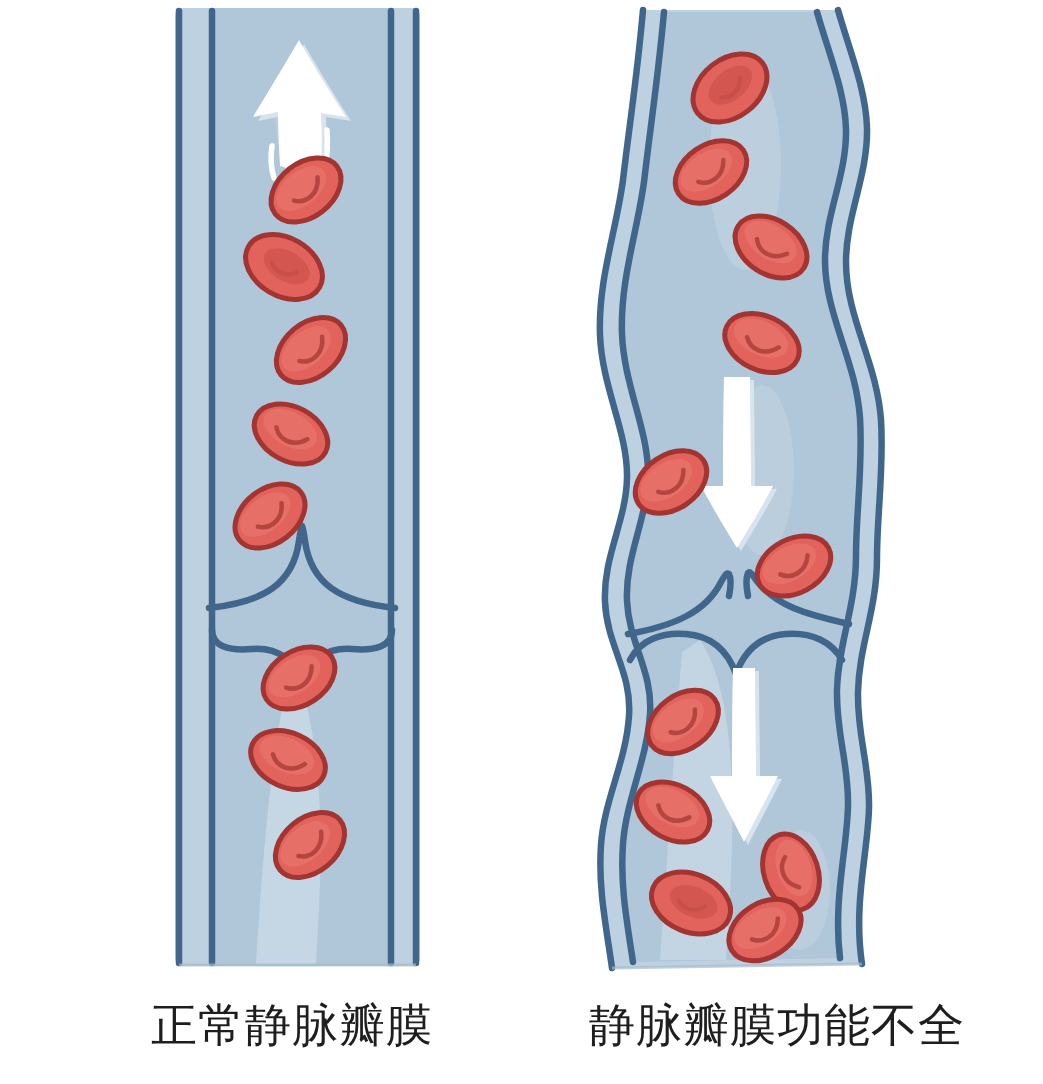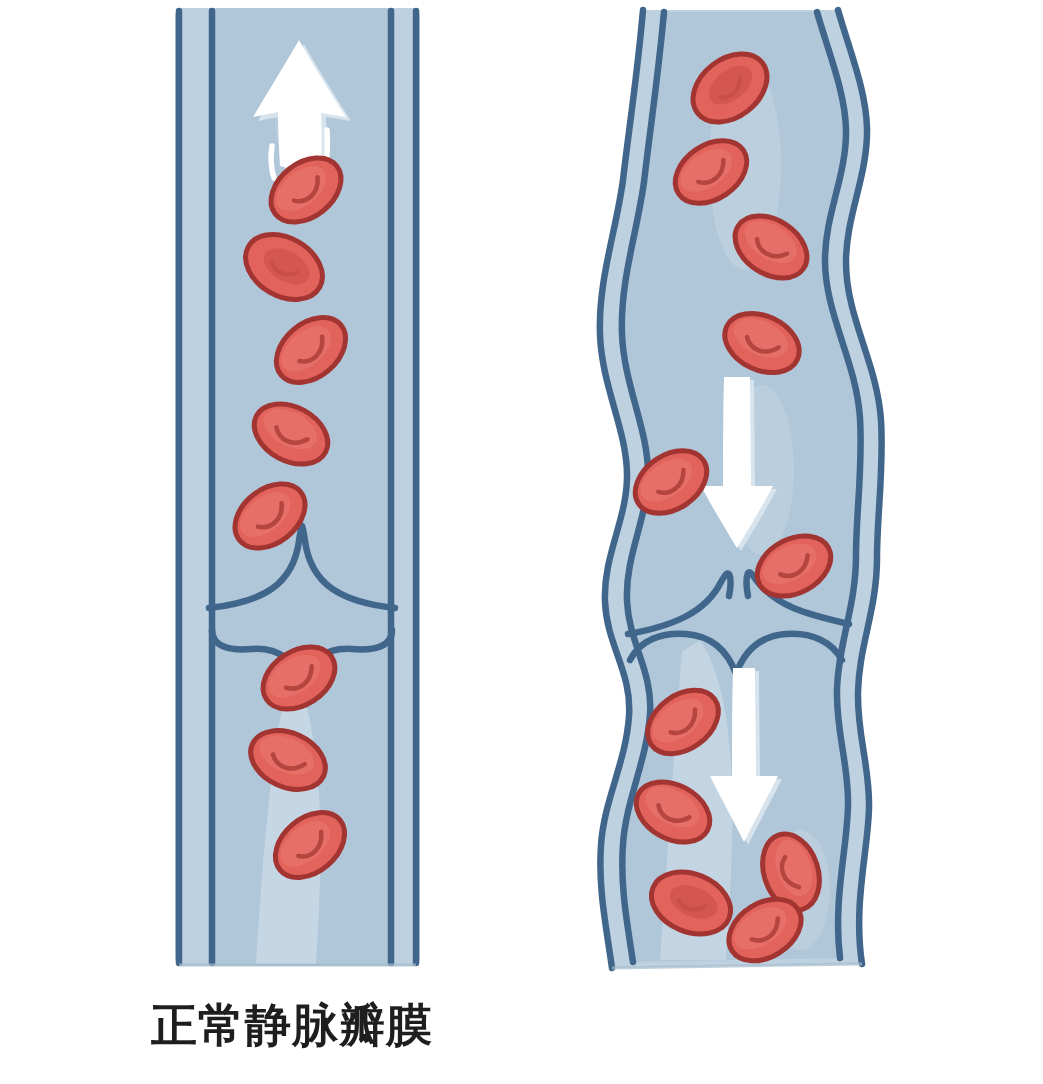--- a/index.html
+++ b/index.html
@@ -1,21 +1,21 @@
 <!DOCTYPE html>
 <html><head>
 <meta charset="utf-8">
 <style>
   html,body{margin:0;padding:0;background:#ffffff;}
   .canvas{position:relative;width:1043px;height:1084px;background:#ffffff;overflow:hidden;
           font-family:"Liberation Sans","DejaVu Sans",sans-serif;}
   .canvas svg{position:absolute;left:0;top:0;}
   .panel-label{position:absolute;top:998px;transform:translateX(-50%);
                font-size:46px;line-height:1.2;letter-spacing:1px;color:#1e1e1e;
-               white-space:nowrap;font-weight:700;}
+               white-space:nowrap;font-weight:400;}
   .label-left{left:292px;}
   .label-right{left:777px;}
 </style>
 </head>
 <body>
 
 <div class="canvas">
 
 <svg width="1043" height="1084" viewBox="0 0 1043 1084">
   <defs>
@@ -124,14 +124,15 @@
       <use href="#rbcS" transform="translate(683,722) rotate(-36)"></use>
       <use href="#rbcS" transform="translate(673,812) rotate(28)"></use>
       <use href="#rbcS" transform="translate(791,872) rotate(72)"></use>
       <use href="#rbcP" transform="translate(691,903) rotate(22)"></use>
       <use href="#rbcS" transform="translate(765,930) rotate(-32)"></use>
     </g>
   </g>
 </svg>
 
 <div class="panel-label label-left">正常静脉瓣膜</div>
+<div class="panel-label label-right">静脉瓣膜功能不全</div>
 
 </div>
 
 </body></html>

